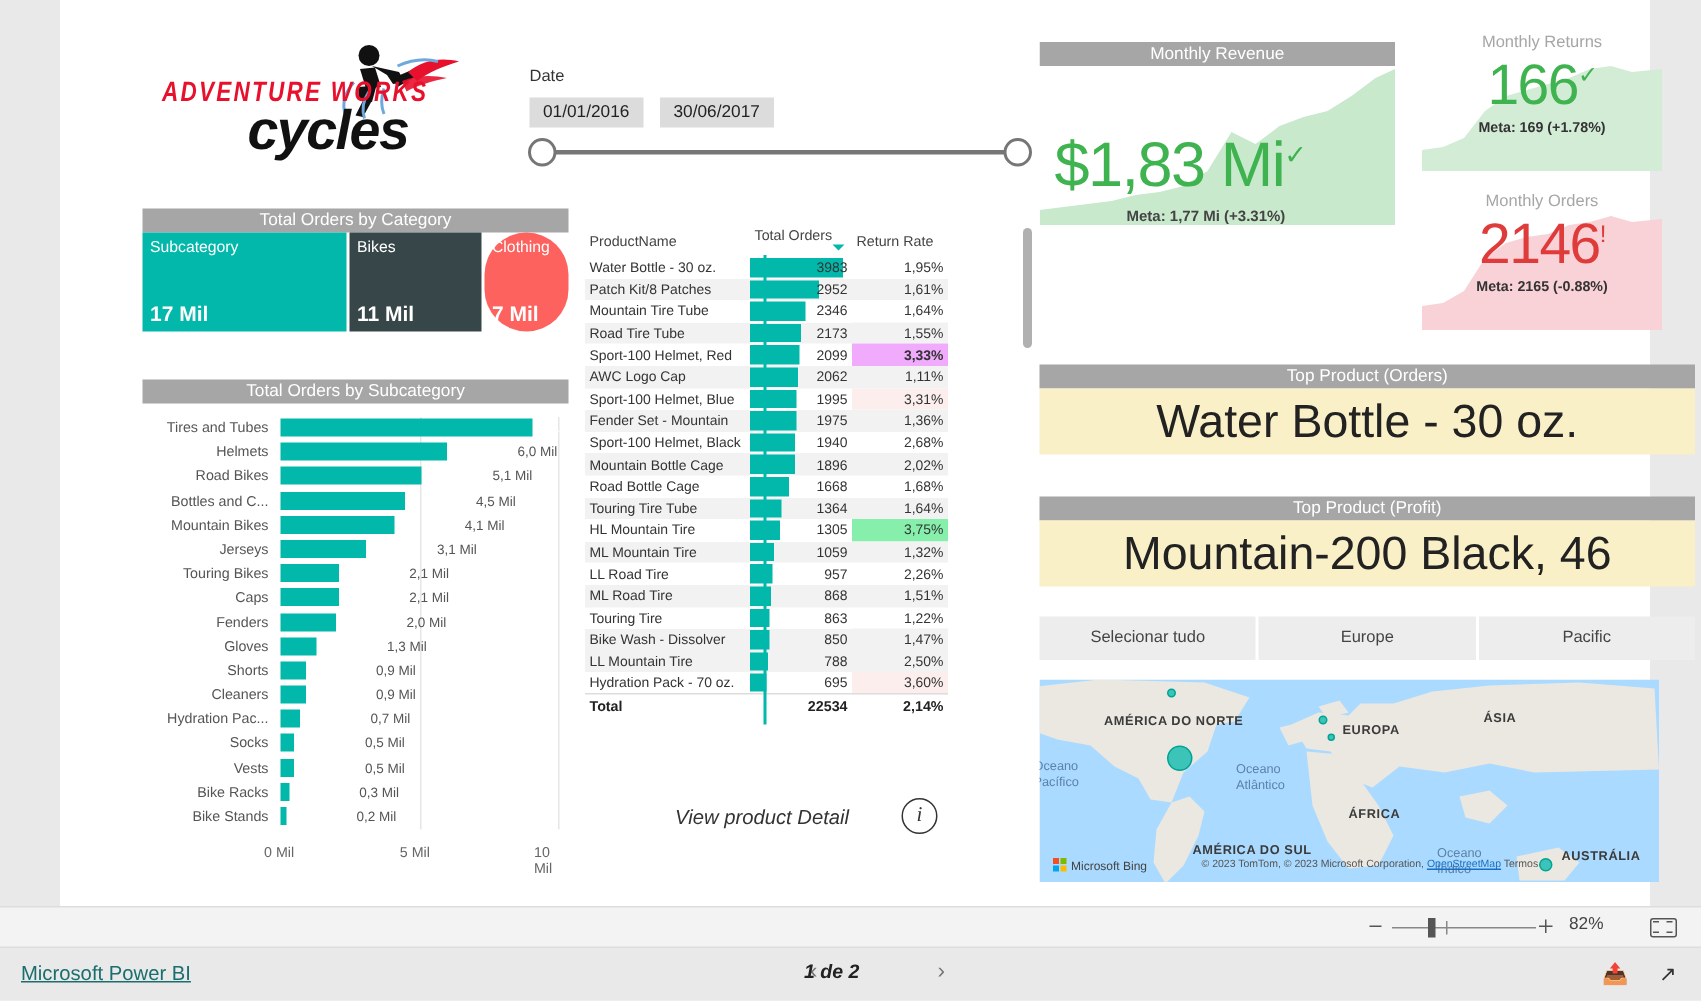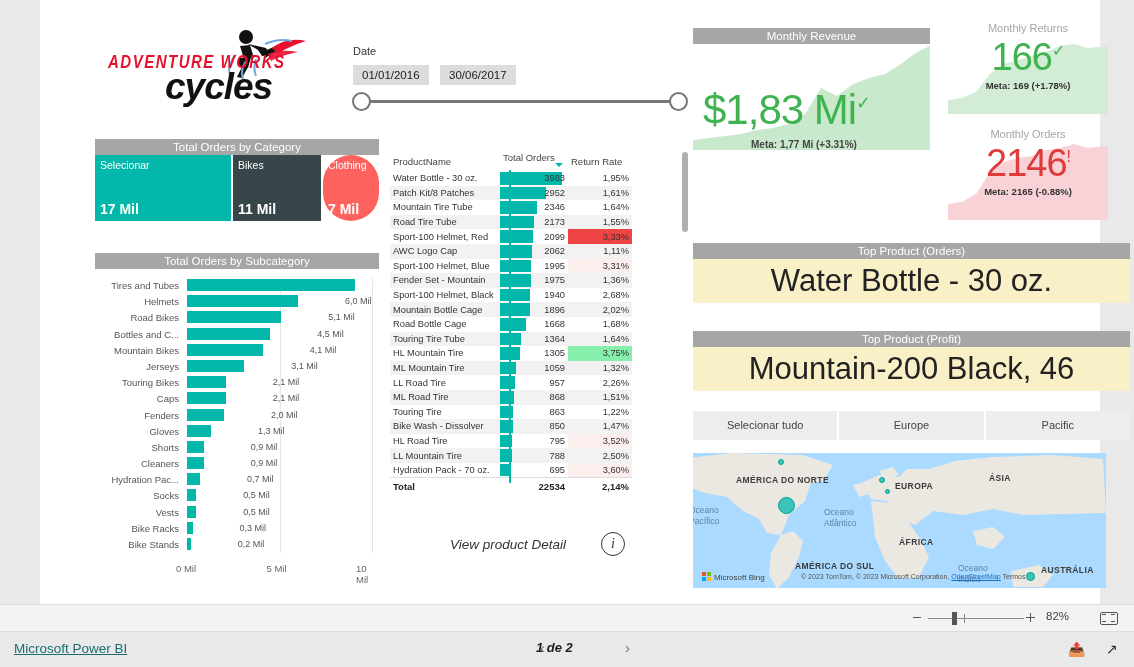--- a/index.html
+++ b/index.html
@@ -239,21 +239,21 @@
       <div class="slicer-track">
         <div class="slicer-handle left"></div>
         <div class="slicer-handle right"></div>
       </div>
     </div>
 
     <div class="treemap-card">
       <div class="vtitle">Total Orders by Category</div>
       <div class="treemap" id="treemap">
           <div class="tm-cell" style="background: rgb(1, 184, 170); width: 48.5714%;">
-            <div class="tm-name">Selecionar</div>
+            <div class="tm-name">Subcategory</div>
             <div class="tm-val">17 Mil</div>
           </div>
           <div class="tm-cell" style="background: rgb(55, 70, 73); width: 31.4286%;">
             <div class="tm-name">Bikes</div>
             <div class="tm-val">11 Mil</div>
           </div>
           <div class="tm-cell" style="background: rgb(253, 98, 94); width: 20%; border-radius: 28px;">
             <div class="tm-name">Clothing</div>
             <div class="tm-val">7 Mil</div>
           </div>
@@ -388,21 +388,21 @@
               <td class="rr">1,64%</td>
             </tr>
             <tr class="row-alt">
               <td class="pn">Road Tire Tube</td>
               <td class="num"><span class="bar-cell-wrap" style="width: 33.8253px;"></span><span class="num-text">2173</span></td>
               <td class="rr">1,55%</td>
             </tr>
             <tr>
               <td class="pn">Sport-100 Helmet, Red</td>
               <td class="num"><span class="bar-cell-wrap" style="width: 32.6734px;"></span><span class="num-text">2099</span></td>
-              <td class="rr" style="background: #ef4444;">3,33%</td>
+              <td class="rr" style="background: #f0abfc; font-weight: bold;">3,33%</td>
             </tr>
             <tr class="row-alt">
               <td class="pn">AWC Logo Cap</td>
               <td class="num"><span class="bar-cell-wrap" style="width: 32.0974px;"></span><span class="num-text">2062</span></td>
               <td class="rr">1,11%</td>
             </tr>
             <tr>
               <td class="pn">Sport-100 Helmet, Blue</td>
               <td class="num"><span class="bar-cell-wrap" style="width: 31.0545px;"></span><span class="num-text">1995</span></td>
               <td class="rr" style="background: rgb(253, 238, 238);">3,31%</td>
@@ -454,25 +454,20 @@
             </tr>
             <tr>
               <td class="pn">Touring Tire</td>
               <td class="num"><span class="bar-cell-wrap" style="width: 13.4336px;"></span><span class="num-text">863</span></td>
               <td class="rr">1,22%</td>
             </tr>
             <tr class="row-alt">
               <td class="pn">Bike Wash - Dissolver</td>
               <td class="num"><span class="bar-cell-wrap" style="width: 13.2312px;"></span><span class="num-text">850</span></td>
               <td class="rr">1,47%</td>
-            </tr>
-            <tr>
-              <td class="pn">HL Road Tire</td>
-              <td class="num"><span class="bar-cell-wrap" style="width: 12.3751px;"></span><span class="num-text">795</span></td>
-              <td class="rr" style="background: rgb(253, 238, 238);">3,52%</td>
             </tr>
             <tr class="row-alt">
               <td class="pn">LL Mountain Tire</td>
               <td class="num"><span class="bar-cell-wrap" style="width: 12.2661px;"></span><span class="num-text">788</span></td>
               <td class="rr">2,50%</td>
             </tr>
             <tr>
               <td class="pn">Hydration Pack - 70 oz.</td>
               <td class="num"><span class="bar-cell-wrap" style="width: 10.8185px;"></span><span class="num-text">695</span></td>
               <td class="rr" style="background: rgb(253, 238, 238);">3,60%</td>

